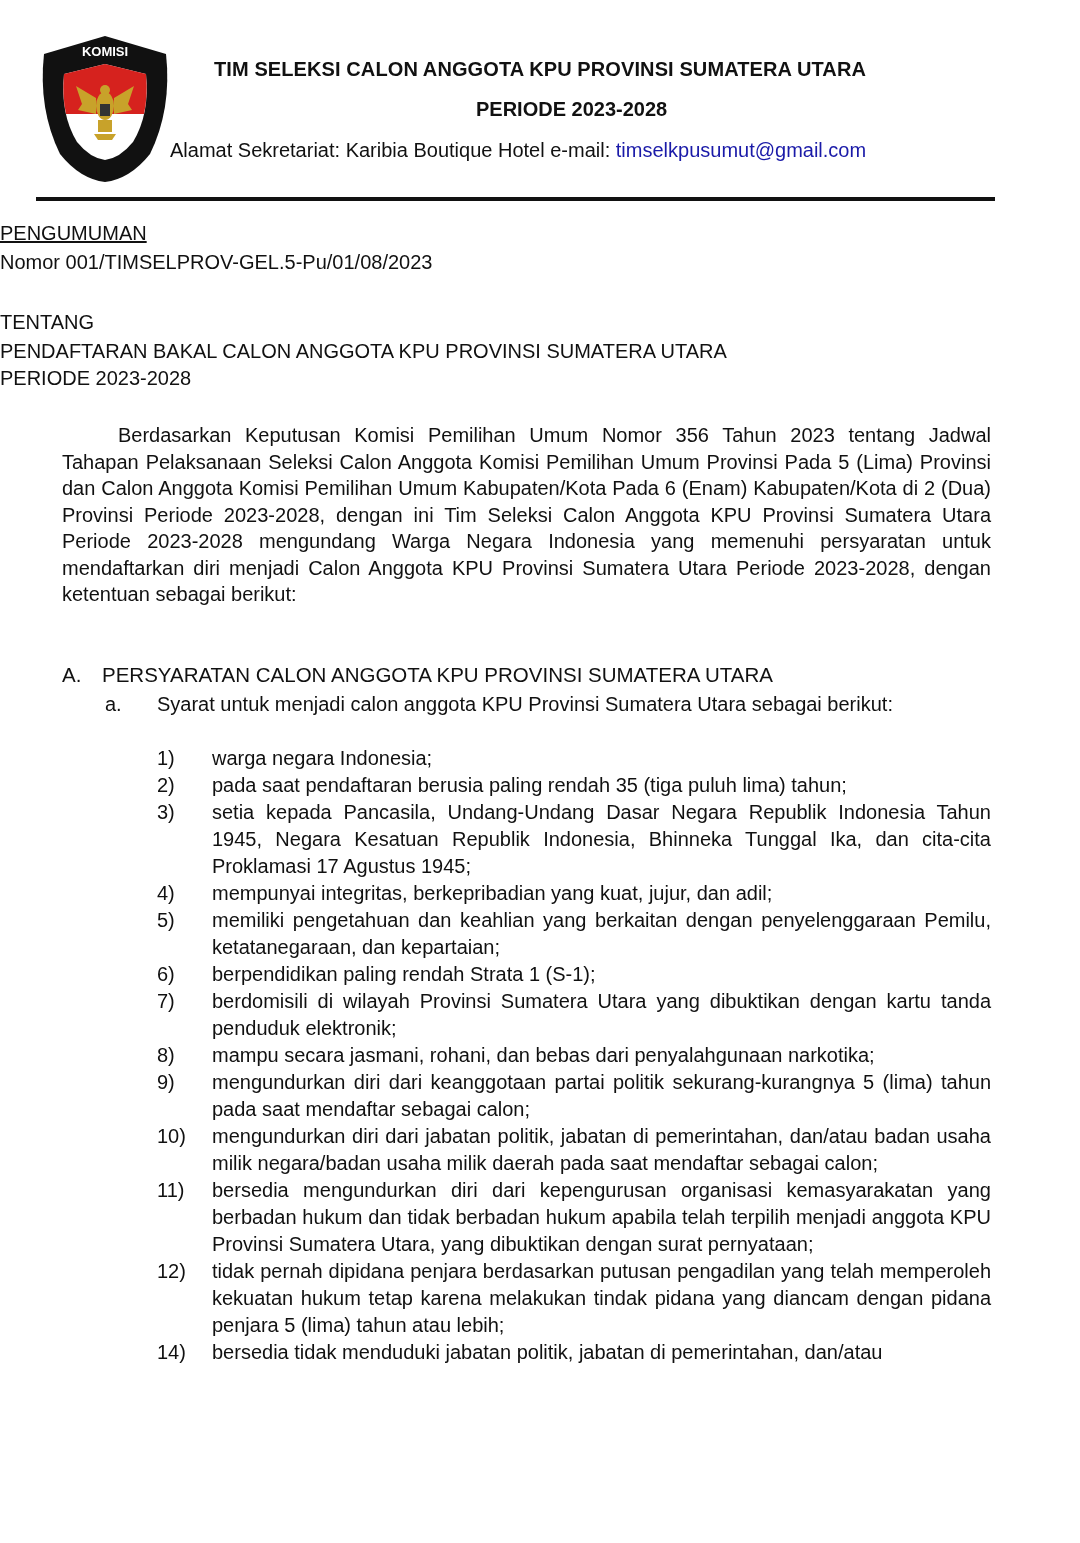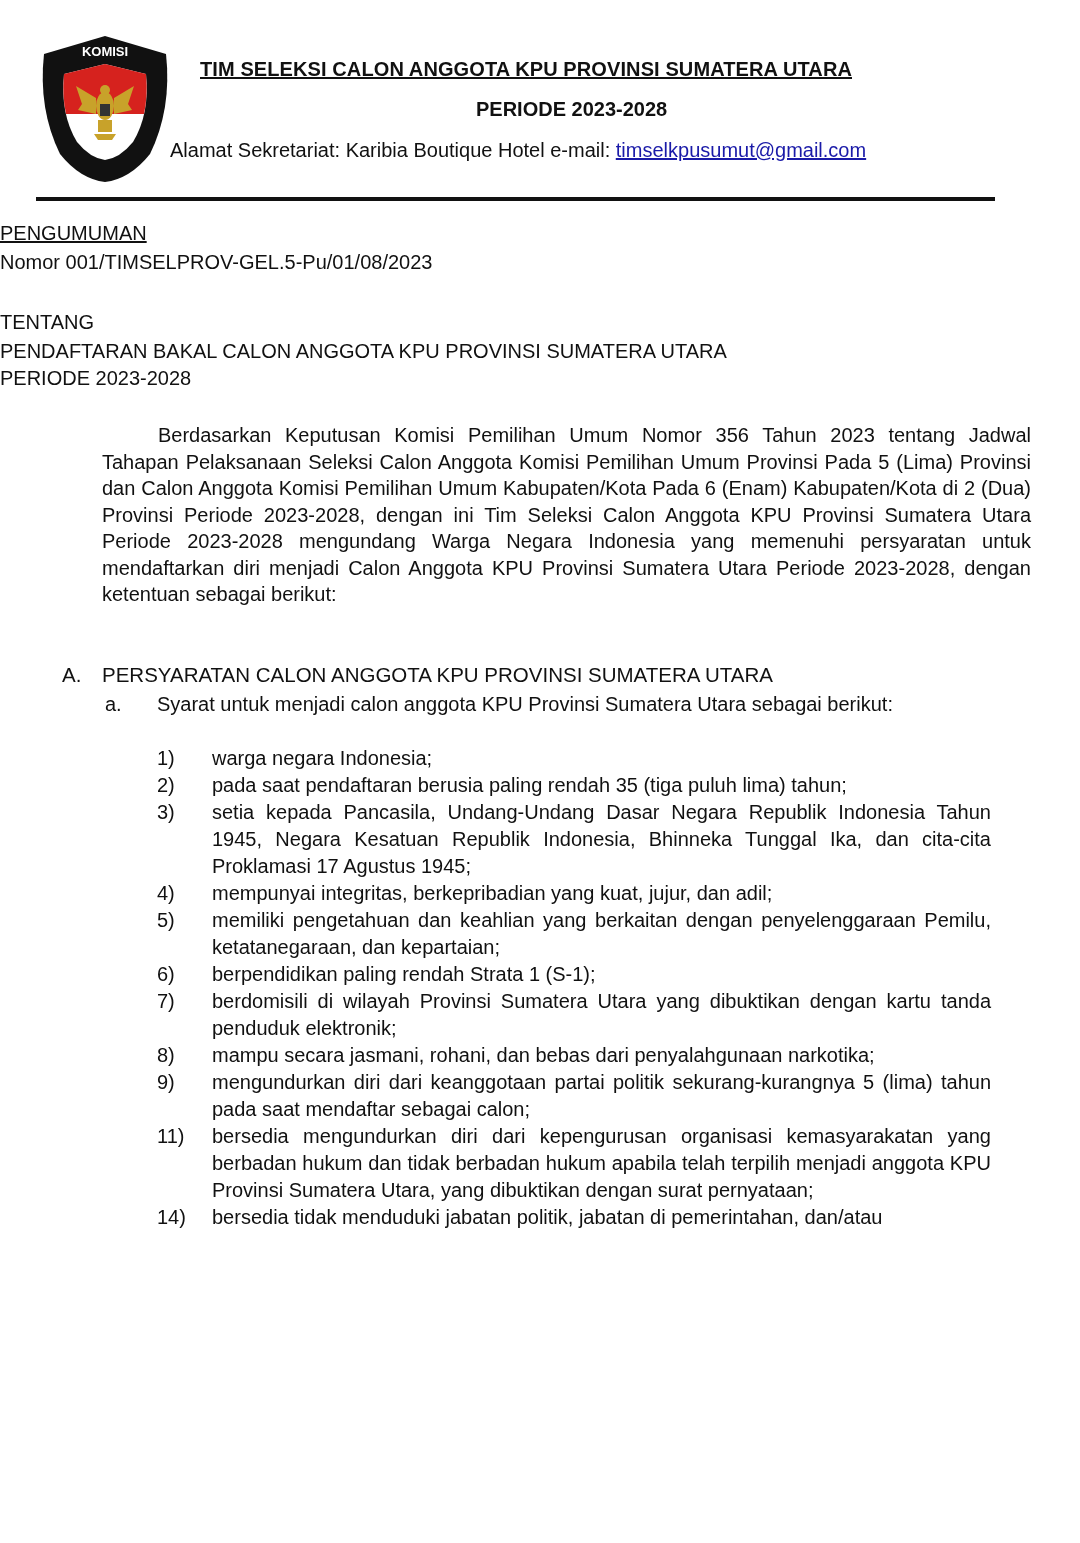--- a/index.html
+++ b/index.html
@@ -1,30 +1,30 @@
 <!DOCTYPE html>
 <html><head>
 <meta charset="utf-8">
 <style>
   html, body { margin: 0; padding: 0; background: #ffffff; }
   body { width: 1080px; height: 1543px; position: relative; overflow: hidden;
          font-family: "Liberation Sans", sans-serif; color: #111; }
   .logo { position: absolute; left: 38px; top: 34px; width: 134px; height: 150px; }
-  .hdr1 { position: absolute; left: 200px; top: 58px; width: 760px; font-weight: bold; font-size: 20px; letter-spacing: 0.1px; text-decoration: underline; }
+  .hdr1 { position: absolute; left: 214px; top: 58px; width: 760px; font-weight: bold; font-size: 20px; letter-spacing: 0.1px; }
   .hdr2 { position: absolute; left: 476px; top: 98px; font-weight: bold; font-size: 20px; }
   .hdr3 { position: absolute; left: 170px; top: 139px; font-size: 20px; white-space: nowrap; }
-  .hdr3 a { color: #1a1aa8; text-decoration: underline; }
+  .hdr3 a { color: #1a1aa8; }
   .rule { position: absolute; left: 36px; top: 197px; width: 959px; height: 4px; background: #111; }
   .center { position: absolute; left: 0; width: 1052px; font-size: 20px; }
   .title { top: 222px; text-decoration: underline; }
   .nomor { top: 251px; }
   .tentang { top: 311px; }
   .sub1 { top: 340px; }
   .sub2 { top: 367px; }
-  .para { position: absolute; left: 62px; top: 422px; width: 929px; font-size: 20px; line-height: 26.5px; text-align: justify; text-indent: 56px; margin-left: 40px; }
+  .para { position: absolute; left: 62px; top: 422px; width: 929px; font-size: 20px; line-height: 26.5px; text-align: justify; text-indent: 56px; }
   .secA { position: absolute; left: 62px; top: 663px; font-size: 20.5px; }
   .secA .lt { display: inline-block; width: 40px; }
   .subA { position: absolute; left: 105px; top: 691px; width: 886px; font-size: 20px; line-height: 26.5px; }
   .subA .lt { position: absolute; left: 0; top: 0; }
   .subA .tx { margin-left: 52px; text-align: justify; }
   .list { position: absolute; left: 157px; top: 745px; width: 834px; font-size: 20px; line-height: 27px; }
   .item { display: flex; }
   .item .num { width: 55px; flex: none; }
   .item .txt { flex: 1; text-align: justify; }
 </style>
@@ -104,20 +104,28 @@
     </div>
     <div class="item">
       <span class="num">8)</span>
       <span class="txt">mampu secara jasmani, rohani, dan bebas dari penyalahgunaan narkotika;</span>
     </div>
     <div class="item">
       <span class="num">9)</span>
       <span class="txt">mengundurkan diri dari keanggotaan partai politik sekurang-kurangnya 5 (lima) tahun pada saat mendaftar sebagai calon;</span>
     </div>
     <div class="item">
+      <span class="num">10)</span>
+      <span class="txt">mengundurkan diri dari jabatan politik, jabatan di pemerintahan, dan/atau badan usaha milik negara/badan usaha milik daerah pada saat mendaftar sebagai calon;</span>
+    </div>
+    <div class="item">
       <span class="num">11)</span>
       <span class="txt">bersedia mengundurkan diri dari kepengurusan organisasi kemasyarakatan yang berbadan hukum dan tidak berbadan hukum apabila telah terpilih menjadi anggota KPU Provinsi Sumatera Utara, yang dibuktikan dengan surat pernyataan;</span>
+    </div>
+    <div class="item">
+      <span class="num">12)</span>
+      <span class="txt">tidak pernah dipidana penjara berdasarkan putusan pengadilan yang telah memperoleh kekuatan hukum tetap karena melakukan tindak pidana yang diancam dengan pidana penjara 5 (lima) tahun atau lebih;</span>
     </div>
     <div class="item">
       <span class="num">14)</span>
       <span class="txt">bersedia tidak menduduki jabatan politik, jabatan di pemerintahan, dan/atau</span>
     </div>
   </div>
 
 </body></html>

